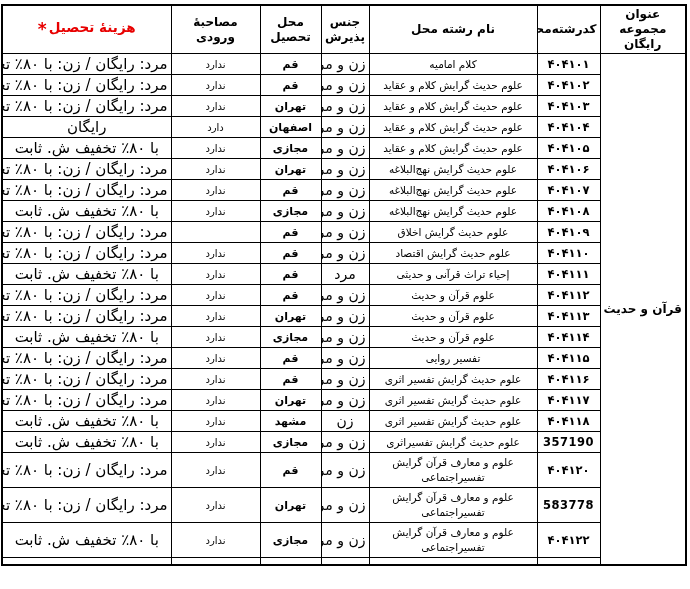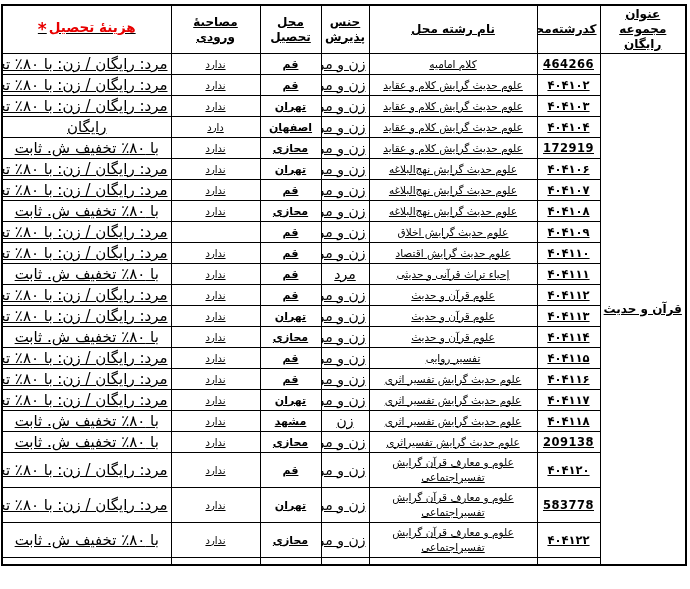--- a/index.html
+++ b/index.html
@@ -14,21 +14,20 @@
     font-family: "DejaVu Sans", sans-serif;
     color: #000;
   }
   table.programs {
     border-collapse: collapse;
     table-layout: fixed;
     width: 684px;
     margin: 4px 3px 0 3px;
     border: 2px solid #000;
     direction: rtl;
-    text-decoration: underline;
   }
   th, td {
     border: 1.5px solid #000;
     padding: 1px 3px;
     text-align: center;
     vertical-align: middle;
     overflow: hidden;
   }
   thead th {
     height: 40px;
@@ -108,21 +107,21 @@
         </th>
         <th>مصاحبهٔ ورودی</th>
         <th class="fee-header" id="fee-header" style="color: rgb(232, 0, 0);">
           <span>هزینهٔ تحصیل</span><span class="asterisk">*</span>
         </th>
       </tr>
     </thead>
     <tbody id="tbody">
         <tr>
     <td class="exam-group" rowspan="23">قرآن و حدیث</td>
-          <td class="code">464266</td>
+          <td class="code">۴۰۴۱۰۱</td>
     <td class="name">کلام امامیه</td>
     <td class="gender">زن و مرد</td>
     <td class="location">قم</td>
     <td class="interview">ندارد</td>
     <td class="fee">مرد: رایگان / زن: با ۸۰٪ تخفیف ش. ثابت</td>
   </tr>
         <tr>
     <td class="code">۴۰۴۱۰۲</td>
     <td class="name">علوم حدیث گرایش کلام و عقاید</td>
     <td class="gender">زن و مرد</td>
@@ -140,21 +139,21 @@
   </tr>
         <tr>
     <td class="code">۴۰۴۱۰۴</td>
     <td class="name">علوم حدیث گرایش کلام و عقاید</td>
     <td class="gender">زن و مرد</td>
     <td class="location">اصفهان</td>
     <td class="interview">دارد</td>
     <td class="fee">رایگان</td>
   </tr>
         <tr>
-    <td class="code">172919</td>
+    <td class="code">۴۰۴۱۰۵</td>
     <td class="name">علوم حدیث گرایش کلام و عقاید</td>
     <td class="gender">زن و مرد</td>
     <td class="location">مجازی</td>
     <td class="interview">ندارد</td>
     <td class="fee">با ۸۰٪ تخفیف ش. ثابت</td>
   </tr>
         <tr>
     <td class="code">۴۰۴۱۰۶</td>
     <td class="name">علوم حدیث گرایش نهج‌البلاغه</td>
     <td class="gender">زن و مرد</td>
@@ -252,21 +251,21 @@
   </tr>
         <tr>
     <td class="code">۴۰۴۱۱۸</td>
     <td class="name">علوم حدیث گرایش تفسیر اثری</td>
     <td class="gender">زن</td>
     <td class="location">مشهد</td>
     <td class="interview">ندارد</td>
     <td class="fee">با ۸۰٪ تخفیف ش. ثابت</td>
   </tr>
         <tr>
-    <td class="code">209138</td>
+    <td class="code">357190</td>
     <td class="name">علوم حدیث گرایش تفسیراثری</td>
     <td class="gender">زن و مرد</td>
     <td class="location">مجازی</td>
     <td class="interview">ندارد</td>
     <td class="fee">با ۸۰٪ تخفیف ش. ثابت</td>
   </tr>
         <tr>
     <td class="code">۴۰۴۱۲۰</td>
     <td class="name">علوم و معارف قرآن گرایش تفسیراجتماعی</td>
     <td class="gender">زن و مرد</td>

